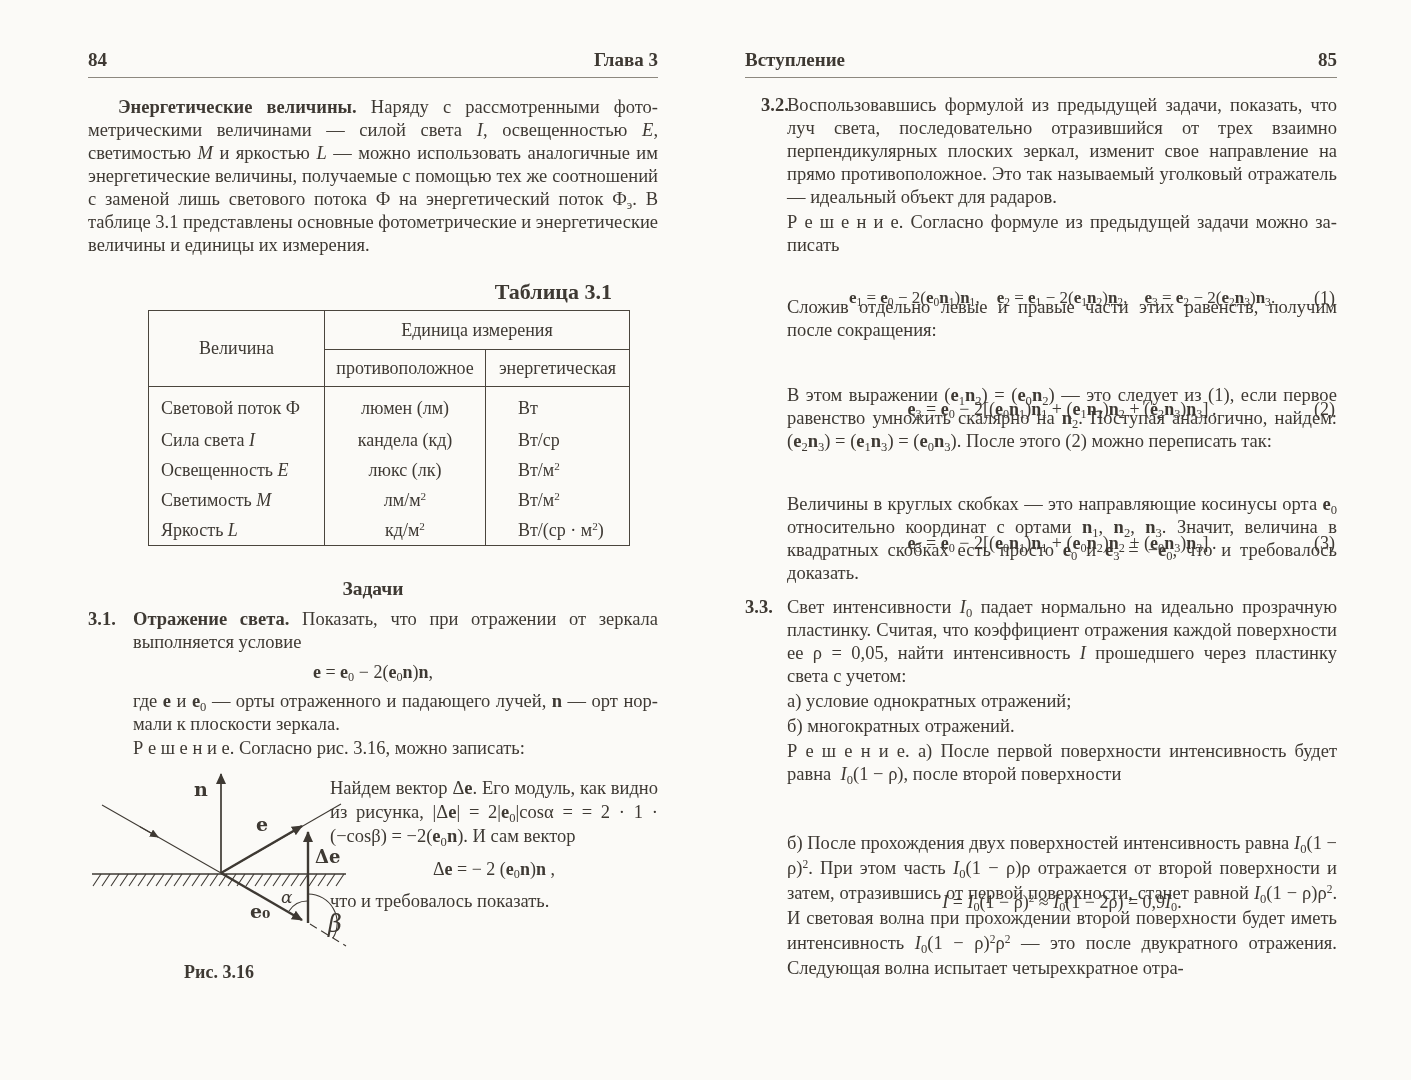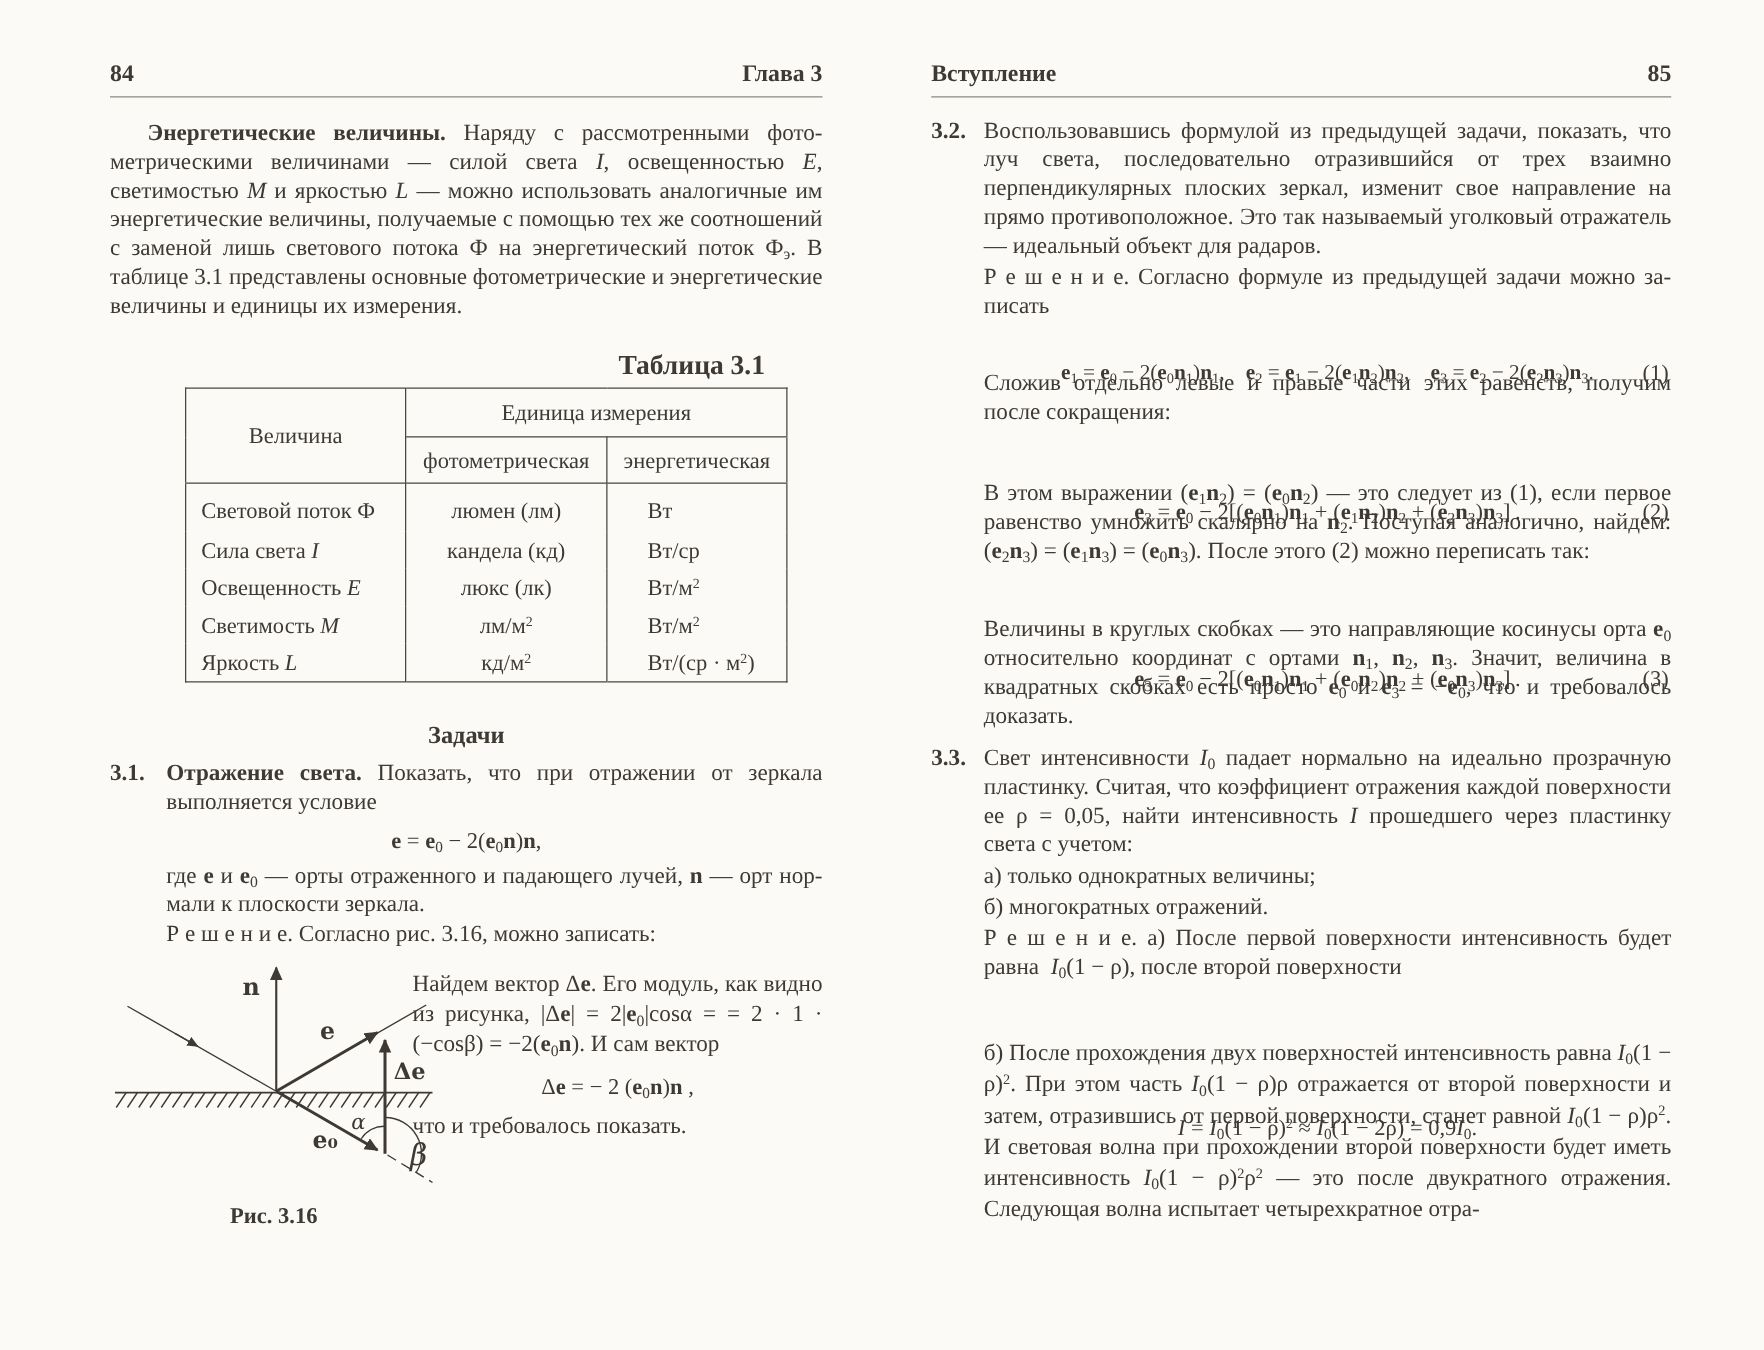--- a/index.html
+++ b/index.html
@@ -58,21 +58,21 @@
 
   <div class="abs caption-right" style="left:88px;top:279px;width:524px;">Таблица 3.1</div>
 
   <table class="units abs" style="left:148px;top:310px;width:482px;">
     <tbody>
         <tr>
       <td class="tq" rowspan="2">Величина</td>
       <td class="tg" colspan="2">Единица измерения</td>
     </tr>
     <tr>
-      <td class="ts1">фотометрическая</td>
+      <td class="ts1">противоположное</td>
       <td class="ts2">энергетическая</td>
     </tr>
     <tr class="dr dr1">
       <td>Световой поток Ф</td>
       <td>люмен (лм)</td>
       <td>Вт</td>
     </tr>
     <tr class="dr">
       <td>Сила света <i>I</i></td>
       <td>кандела (кд)</td>
@@ -157,21 +157,21 @@
   </div>
 
   <div class="abs" style="left:745px;top:49px;width:592px;">
     <div class="pg-header">
       <span>Вступление</span>
       <span>85</span>
     </div>
   </div>
 
   <div class="abs body-text" style="left:745px;top:94px;width:592px;">
-    <span class="hang-label" style="font-size:18.5px;">3.2.</span>
+    <span class="hang-label" style="font-size:18.5px;margin-left:16px;">3.2.</span>
     <p class="just" style="padding-left:42px;">Воспользовавшись формулой из предыдущей задачи, показать, что луч света, последовательно отразившийся от трех взаимно перпендикулярных плоских зеркал, изменит свое направление на прямо противоположное. Это так называемый уголковый отража­тель — идеальный объект для радаров.</p>
   </div>
 
   <p class="abs body-text just" style="left:787px;top:211px;width:550px;">Р е ш е н и е. Согласно формуле из предыдущей задачи можно за­писать</p>
 
   <div class="abs eqrow" style="left:787px;top:262px;width:550px;font-size:17px;">
     <span><b>e</b><sub>1</sub> = <b>e</b><sub>0</sub> − 2(<b>e</b><sub>0</sub><b>n</b><sub>1</sub>)<b>n</b><sub>1</sub>, <b>e</b><sub>2</sub> = <b>e</b><sub>1</sub> − 2(<b>e</b><sub>1</sub><b>n</b><sub>2</sub>)<b>n</b><sub>2</sub>, <b>e</b><sub>3</sub> = <b>e</b><sub>2</sub> − 2(<b>e</b><sub>2</sub><b>n</b><sub>3</sub>)<b>n</b><sub>3</sub>.</span>
     <span class="eqnum" style="font-size:18px;">(1)</span>
   </div>
 
@@ -189,21 +189,21 @@
     <span class="eqnum">(3)</span>
   </div>
 
   <p class="abs body-text just" style="left:787px;top:493px;width:550px;">Величины в круглых скобках — это направляющие косинусы орта <b>e</b><sub>0</sub> относительно координат с ортами <b>n</b><sub>1</sub>, <b>n</b><sub>2</sub>, <b>n</b><sub>3</sub>. Значит, вели­чина в квадратных скобках есть просто <b>e</b><sub>0</sub> и <b>e</b><sub>3</sub> = −<b>e</b><sub>0</sub>, что и требо­валось доказать.</p>
 
   <div class="abs body-text" style="left:745px;top:596px;width:592px;">
     <span class="hang-label" style="font-size:18.5px;">3.3.</span>
     <p class="just" style="padding-left:42px;">Свет интенсивности <i>I</i><sub>0</sub> падает нормально на идеально прозрачную пластинку. Считая, что коэффициент отражения каждой поверх­ности ее ρ = 0,05, найти интенсивность <i>I</i> прошедшего через плас­тинку света с учетом:</p>
   </div>
 
-  <p class="abs body-text" style="left:787px;top:690px;width:550px;">а) только однократных величины;</p>
+  <p class="abs body-text" style="left:787px;top:690px;width:550px;">а) условие однократных отражений;</p>
   <p class="abs body-text" style="left:787px;top:715px;width:550px;">б) многократных отражений.</p>
 
   <p class="abs body-text just" style="left:787px;top:740px;width:550px;">Р е ш е н и е. а) После первой поверхности интенсивность будет равна <i>I</i><sub>0</sub>(1 − ρ), после второй поверхности</p>
 
   <div class="abs eqrow" style="left:787px;top:794px;width:550px;"><i>I</i> = <i>I</i><sub>0</sub>(1 − ρ)<sup>2</sup> ≈ <i>I</i><sub>0</sub>(1 − 2ρ) = 0,9<i>I</i><sub>0</sub>.</div>
 
   <p class="abs body-text just lh25" style="left:787px;top:831px;width:550px;">б) После прохождения двух поверхностей интенсивность равна <i>I</i><sub>0</sub>(1 − ρ)<sup>2</sup>. При этом часть <i>I</i><sub>0</sub>(1 − ρ)ρ отражается от второй поверх­ности и затем, отразившись от первой поверхности, станет равной <i>I</i><sub>0</sub>(1 − ρ)ρ<sup>2</sup>. И световая волна при прохождении второй поверхно­сти будет иметь интенсивность <i>I</i><sub>0</sub>(1 − ρ)<sup>2</sup>ρ<sup>2</sup> — это после двукратно­го отражения. Следующая волна испытает четырехкратное отра-</p>
 
 </div>
 

